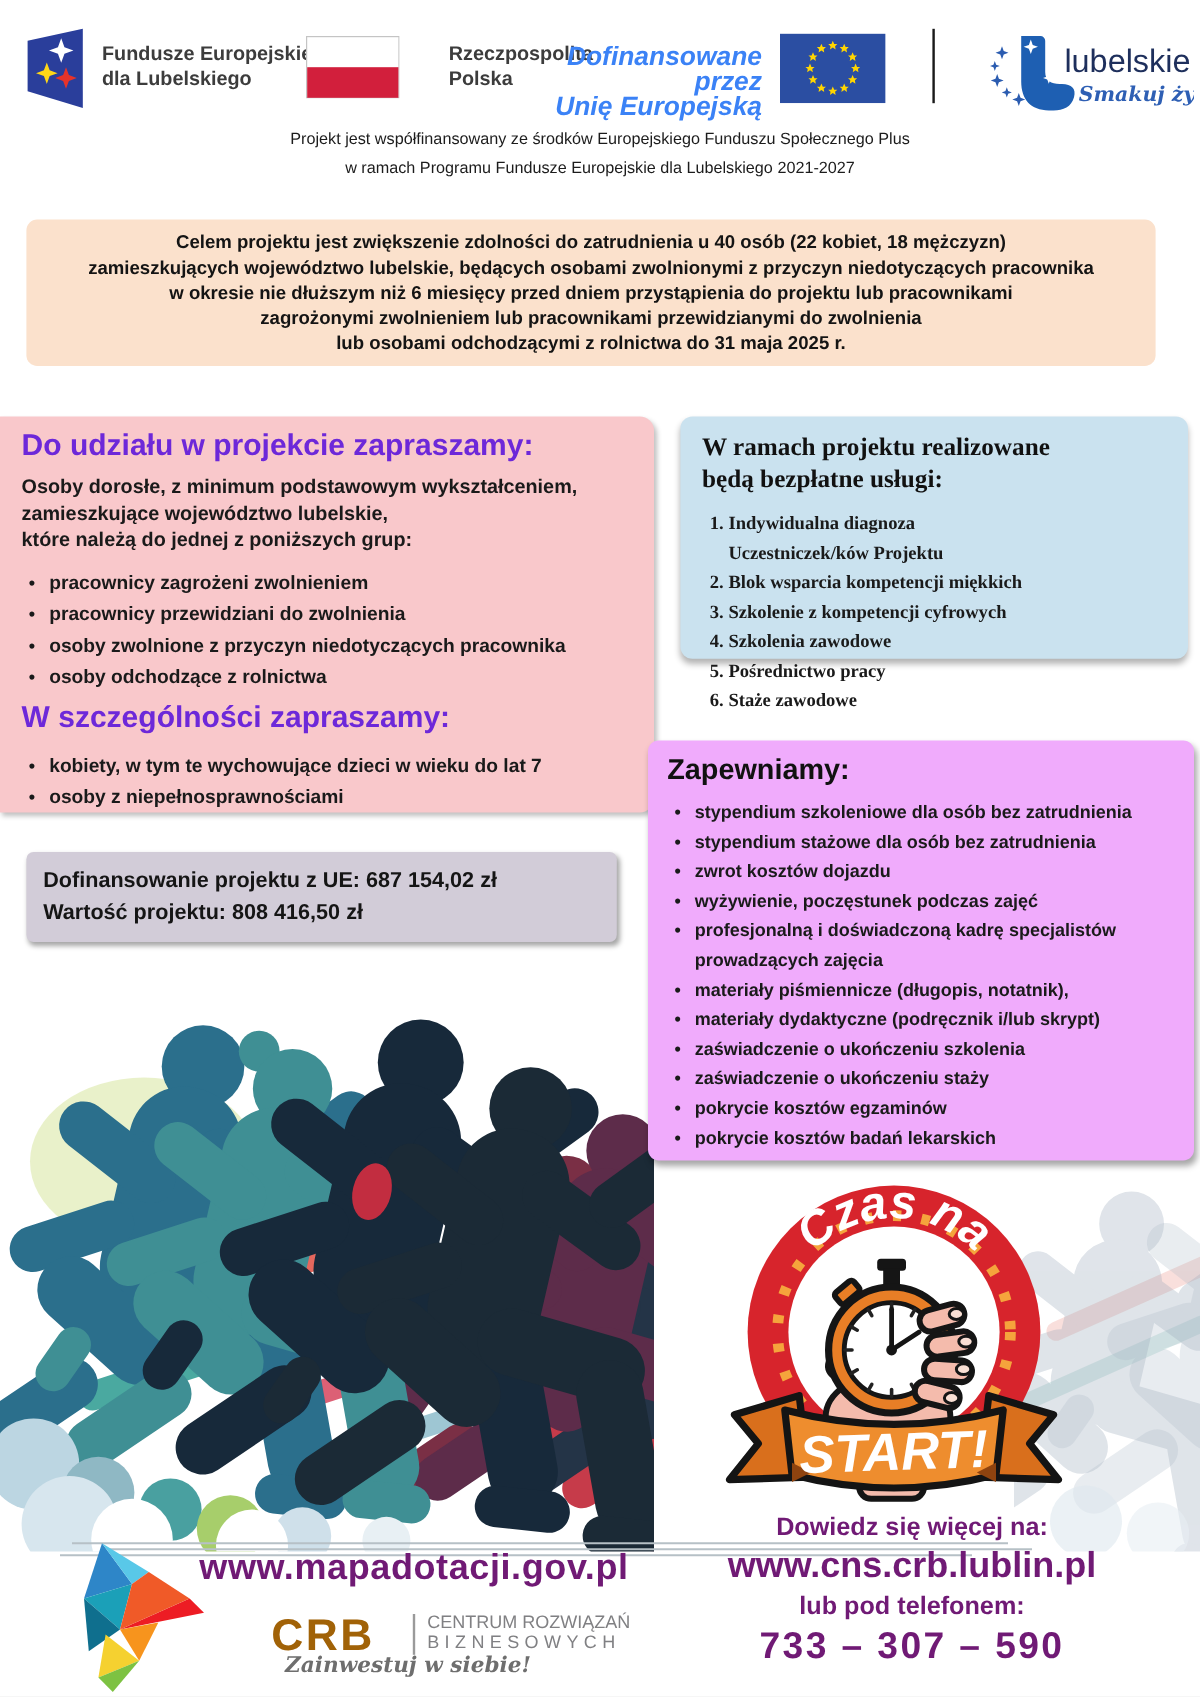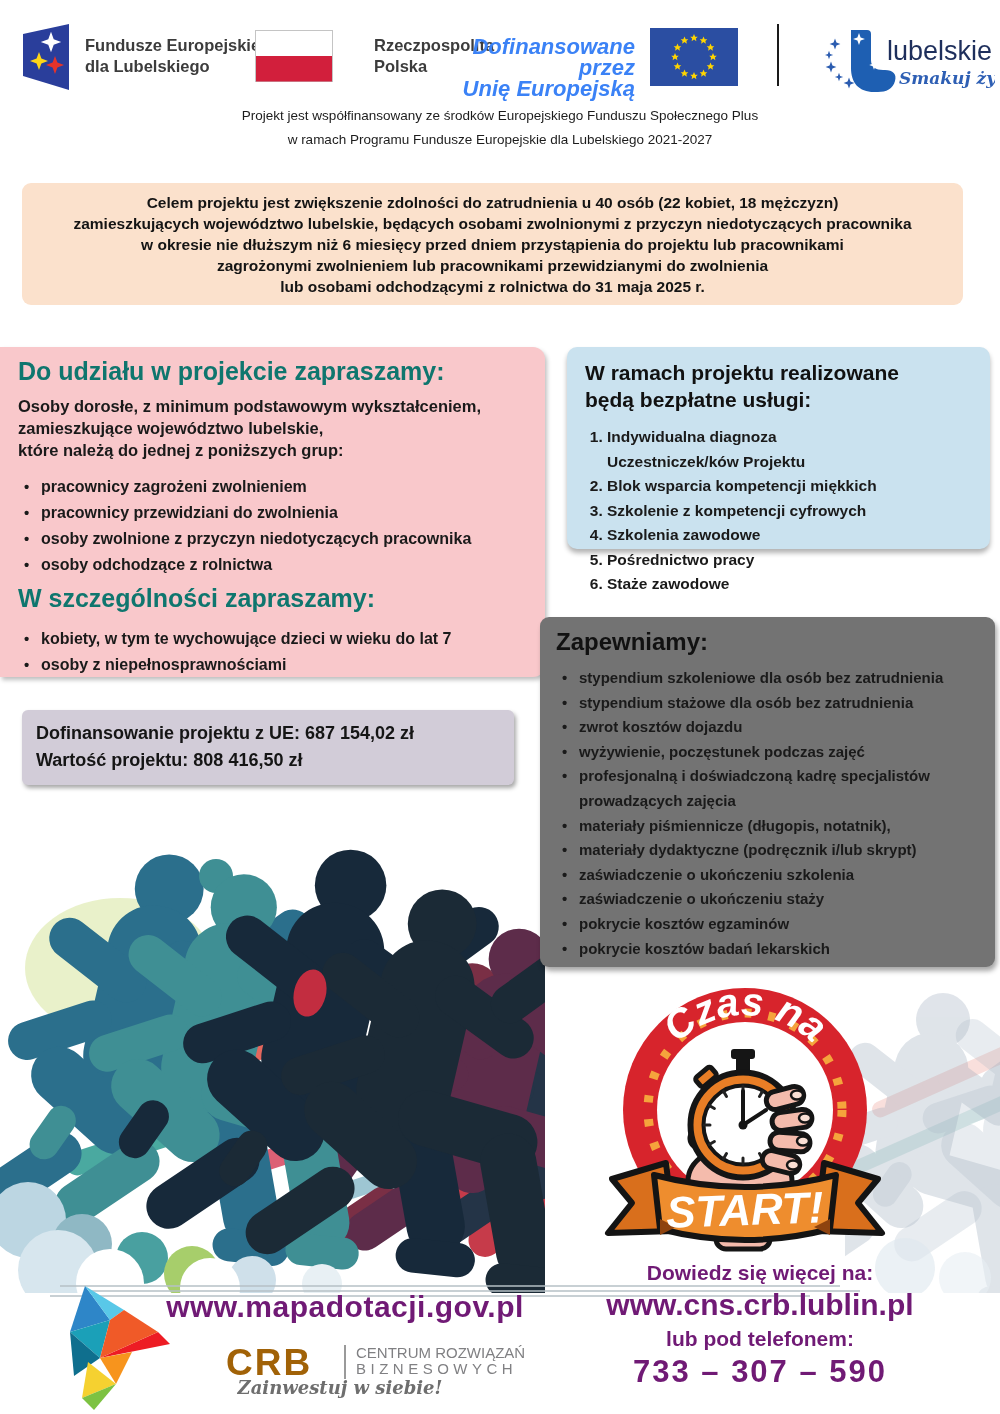--- a/index.html
+++ b/index.html
@@ -19,33 +19,33 @@
   .lub-logo{position:absolute;left:825px;top:22px;}
   .conote{position:absolute;left:0;top:104px;width:100%;text-align:center;
           font-size:13.5px;line-height:24px;color:#1c1c1c;}
   
   .goal-box{position:absolute;left:22px;top:183px;width:941px;height:122px;background:#FBE1CC;
             border-radius:9px;display:flex;align-items:center;justify-content:center;}
   .goal-lines{width:100%;text-align:center;font-weight:bold;font-size:15.5px;line-height:21px;color:#141414;}
   .invite-box{position:absolute;left:0;top:347px;width:545px;height:330px;background:#F9C8CB;
               border-radius:0 12px 12px 0;box-shadow:2px 3px 4px rgba(0,0,0,.25);
               padding:10px 16px 0 18px;box-sizing:border-box;z-index:2;}
-  .invite-box h1{margin:0;font-size:25px;font-weight:bold;color:#0f766e;}
+  .invite-box h1{margin:0;font-size:25px;font-weight:bold;color:#6d28d9;}
   .intro{margin-top:9px;font-size:16.5px;font-weight:bold;line-height:22px;}
   ul.blist{list-style:none;margin:13px 0 0 0;padding:0 0 0 6px;}
   ul.blist li{position:relative;padding-left:17px;font-weight:bold;font-size:16px;line-height:26px;white-space:pre-line;}
   ul.blist li::before{content:"•";position:absolute;left:0;top:0;font-size:15px;}
   .invite-box h1.sub{margin-top:6px;}
   .services-box{position:absolute;left:567px;top:347px;width:423px;height:202px;background:#CAE2EF;
                 border-radius:10px;box-shadow:0 4px 5px rgba(0,0,0,.3);
-                padding:12px 16px 0 18px;box-sizing:border-box;z-index:2;}
+                padding:12px 16px 0 18px;box-sizing:border-box;z-index:2;font-family:Liberation Serif, serif;}
   .services-box h2{margin:0;font-size:21px;font-weight:bold;line-height:27px;color:#111;}
   ol.nlist{margin:12px 0 0 0;padding:0 0 0 22px;}
   ol.nlist li{font-weight:bold;font-size:15.5px;line-height:24.5px;white-space:pre-line;}
-  .provide-box{position:absolute;left:540px;top:617px;width:455px;height:350px;background:#737373;
+  .provide-box{position:absolute;left:540px;top:617px;width:455px;height:350px;background:#f0abfc;
                border-radius:9px;box-shadow:2px 4px 5px rgba(0,0,0,.35);
                padding:11px 14px 0 16px;box-sizing:border-box;z-index:3;}
   .provide-box h2{margin:0;font-size:24px;font-weight:bold;color:#111;}
   .provide-box ul.blist{margin-top:10px;}
   .provide-box ul.blist li{font-size:15px;line-height:24.6px;}
   .funding-box{position:absolute;left:22px;top:710px;width:492px;height:75px;background:#D2CCD8;
                border-radius:6px;box-shadow:2px 3px 4px rgba(0,0,0,.35);
                padding:10px 0 0 14px;box-sizing:border-box;z-index:1;
                font-size:18px;font-weight:bold;line-height:27px;color:#151515;}
   

